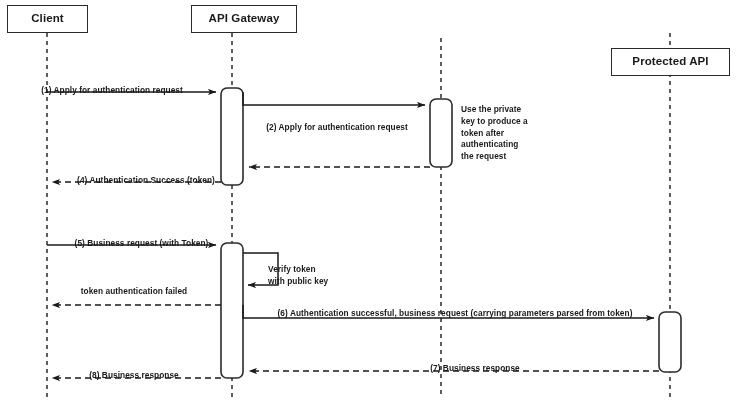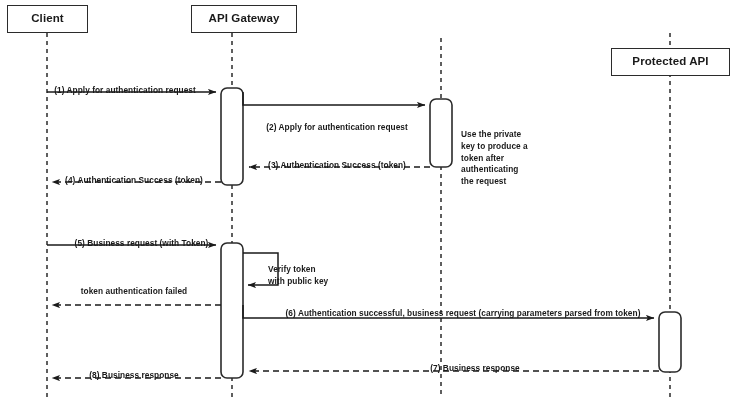--- a/index.html
+++ b/index.html
@@ -48,21 +48,20 @@
   .msg-label.center {
     transform: translateX(-50%);
   }
   .note-text {
     position: absolute;
     font-size: 8.3px;
     font-weight: bold;
     color: #1a1a1a;
     line-height: 1.42;
     letter-spacing: 0.05px;
-    margin-top: 25px;
   }
   .self-note {
     position: absolute;
     font-size: 8.3px;
     font-weight: bold;
     color: #1a1a1a;
     line-height: 1.42;
     letter-spacing: 0.05px;
     white-space: nowrap;
   }
@@ -126,36 +125,35 @@
 
   <div class="lifeline-box" style="left:191px; top:5px; width:106px;  height:28px;">
     <span>API Gateway</span>
   </div>
 
 
   <div class="lifeline-box" style="left:611px; top:5px; width:119px; height:28px;margin-top:43px;">
     <span>Protected API</span>
   </div>
 
-  <div class="msg-label center" style="left:125px; top:85px;">(1) Apply for authentication request</div>
+  <div class="msg-label center" style="left:112px; top:85px;">(1) Apply for authentication request</div>
 
   <div class="msg-label center" style="left:337px; top:98px;margin-top:24px;">(2) Apply for authentication request</div>
 
-  <div class="msg-label center" style="left:337px; top:160px;">(3) Authentication Success (token)</div>
 
-  <div class="msg-label center" style="left:134px; top:175px;">(4) Authentication Success (token)</div>
+  <div class="msg-label center" style="left:146px; top:175px;">(4) Authentication Success (token)</div>
 
   <div class="msg-label center" style="left:134px; top:238px;padding-left:15px;">(5) Business request (with Token)</div>
 
   <div class="self-note" style="left:268px; top:252px; white-space:pre-line;margin-top:12px;">Verify token
 with public key</div>
 
   <div class="msg-label center" style="left:134px; top:286px;">token authentication failed</div>
 
-  <div class="msg-label center" style="left:455px; top:308px;margin-left:8px;">(6) Authentication successful, business request (carrying parameters parsed from token)</div>
+  <div class="msg-label center" style="left:455px; top:308px;">(6) Authentication successful, business request (carrying parameters parsed from token)</div>
 
   <div class="msg-label center" style="left:475px; top:363px;">(7) Business response</div>
 
   <div class="msg-label center" style="left:134px; top:370px;text-align:center;">(8) Business response</div>
 
   <div class="note-text" style="left:461px; top:104px; white-space:pre-line; width:80px;">Use the private
 key to produce a
 token after
 authenticating
 the request</div>

